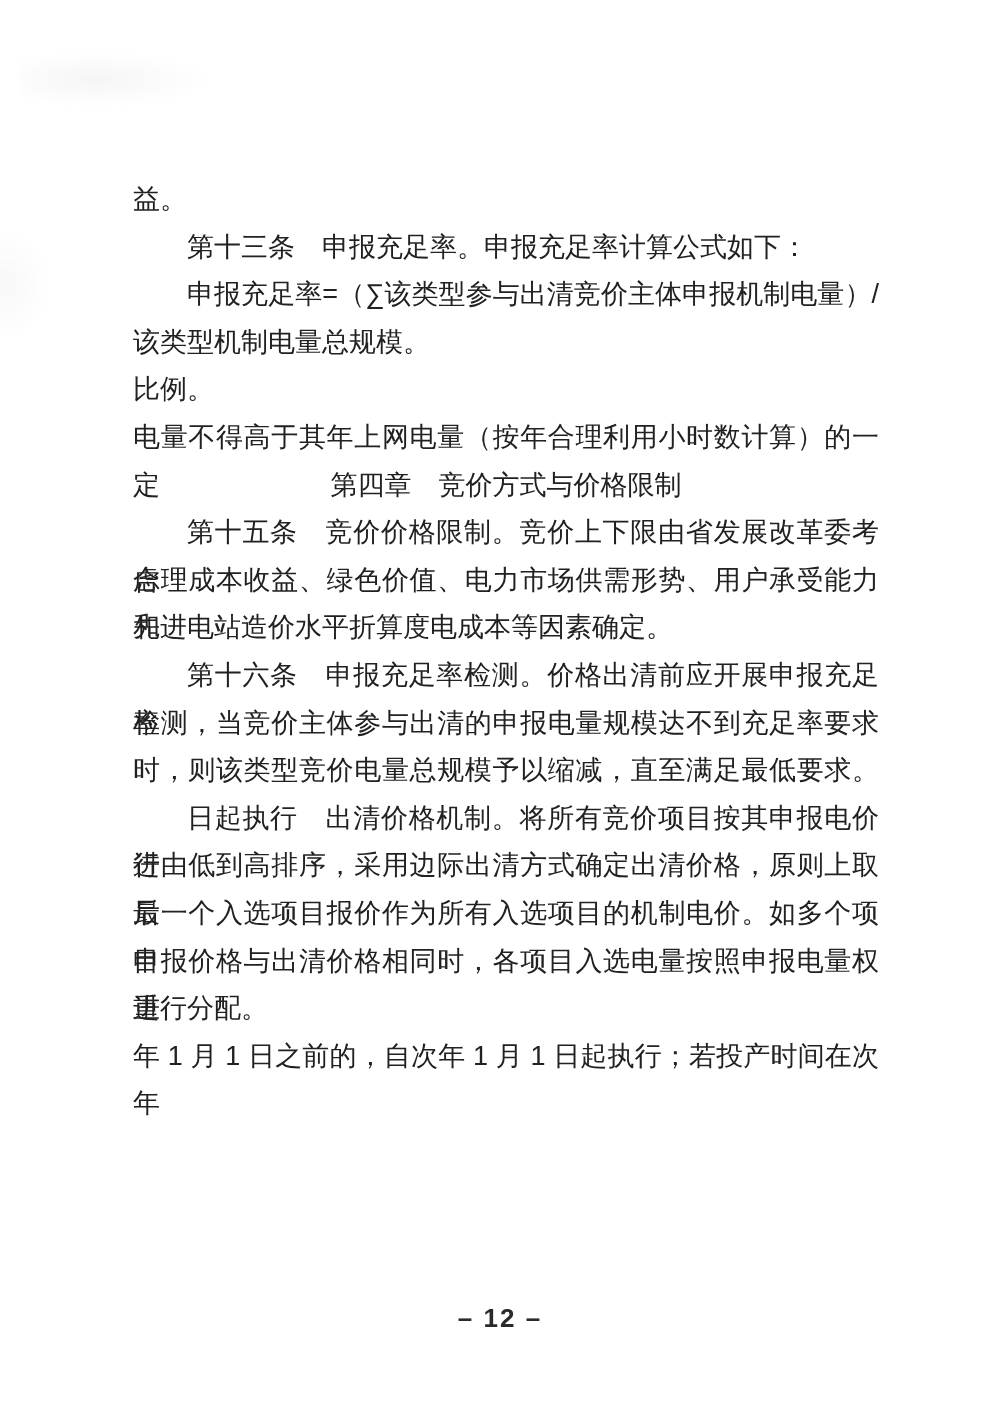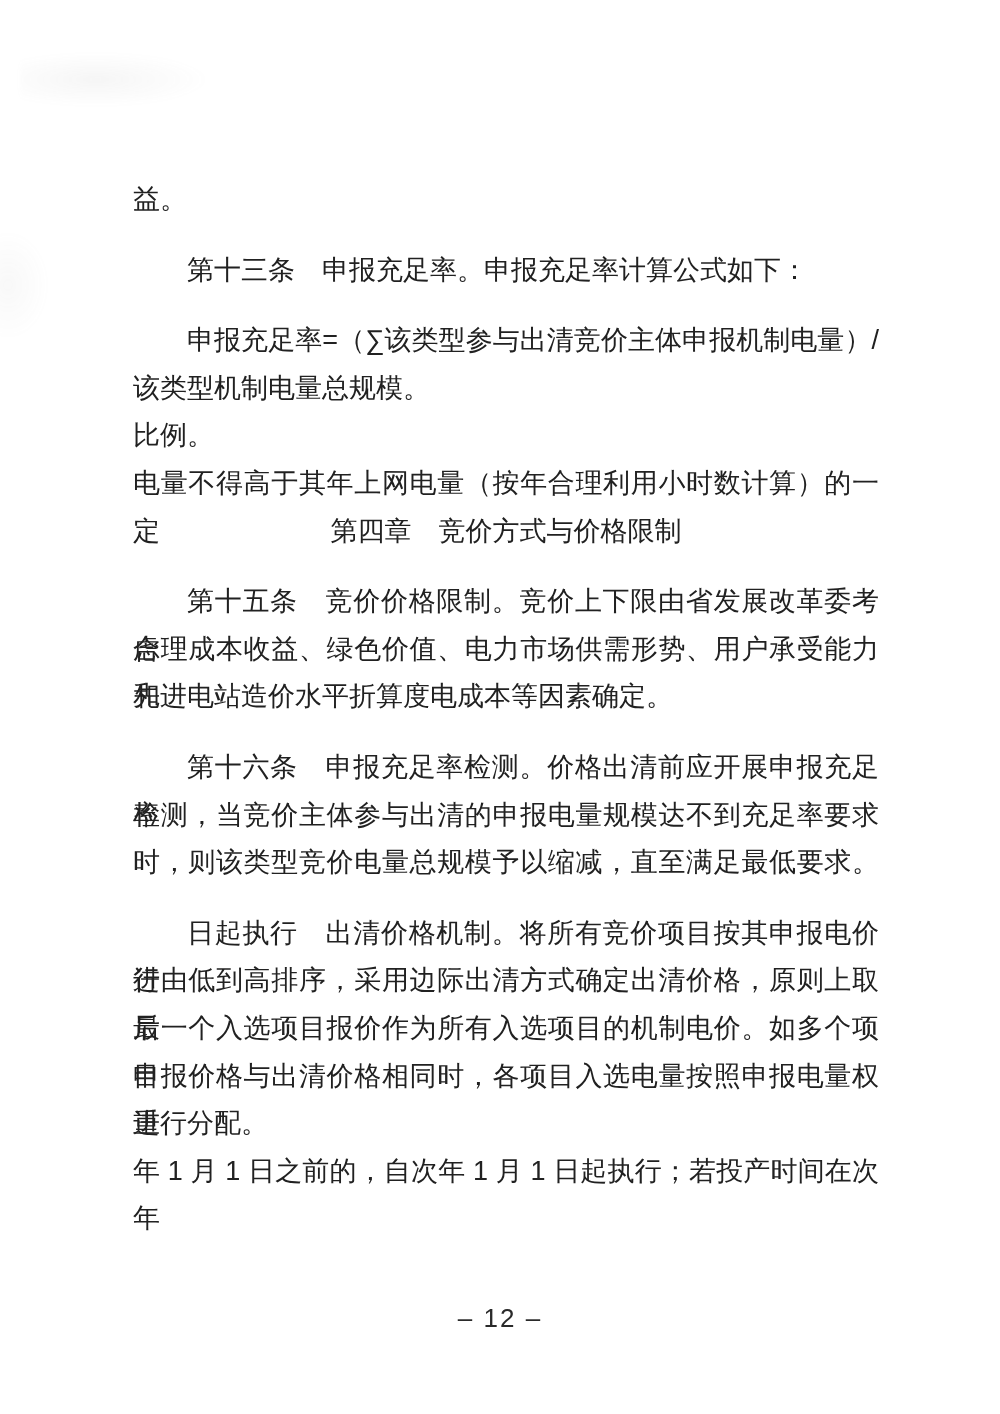--- a/index.html
+++ b/index.html
@@ -55,31 +55,31 @@
   .line.left {
     text-align: left;
     text-align-last: left;
   }
   .line.center {
     text-align: right;
     text-align-last: center;
   }
   .line.indent {
     text-indent: 54px;
-    margin-top: 23px;
   }
   .footer {
     position: absolute;
     left: 0;
     top: 1303px;
     width: 1000px;
     text-align: center;
     font-size: 26px;
     color: #2a2a2a;
     letter-spacing: 2px;
+    font-weight: bold;
   }
 </style>
 </head>
 <body>
 
 <div class="page">
 
   <div class="noise-a"></div>
   <div class="noise-b"></div>
 

